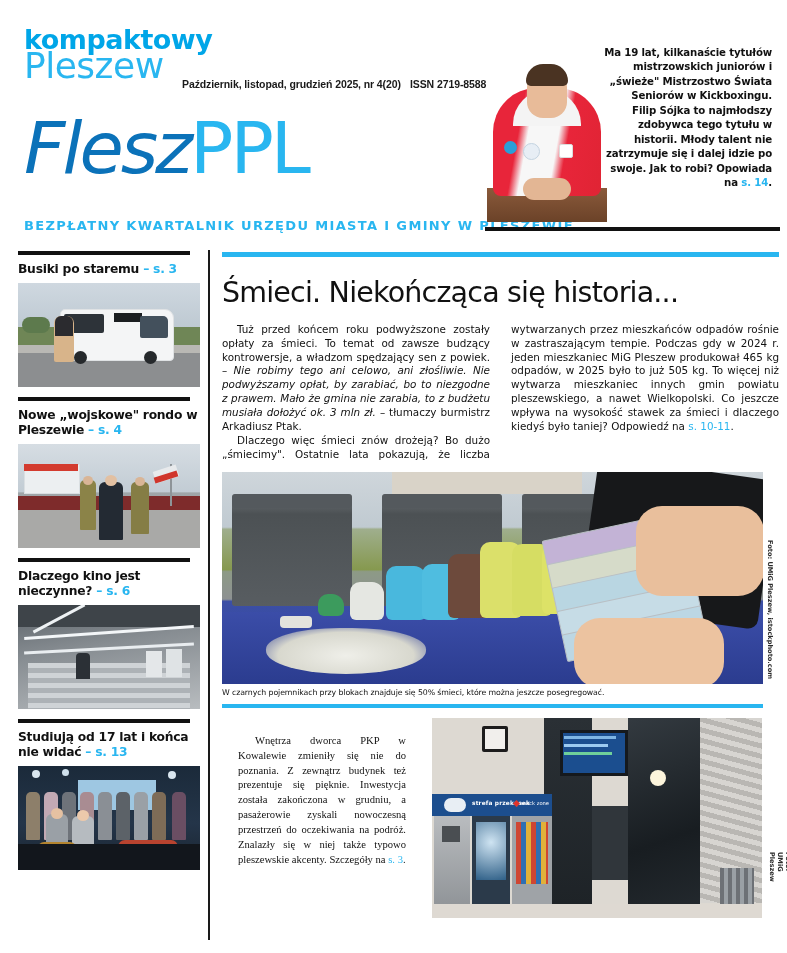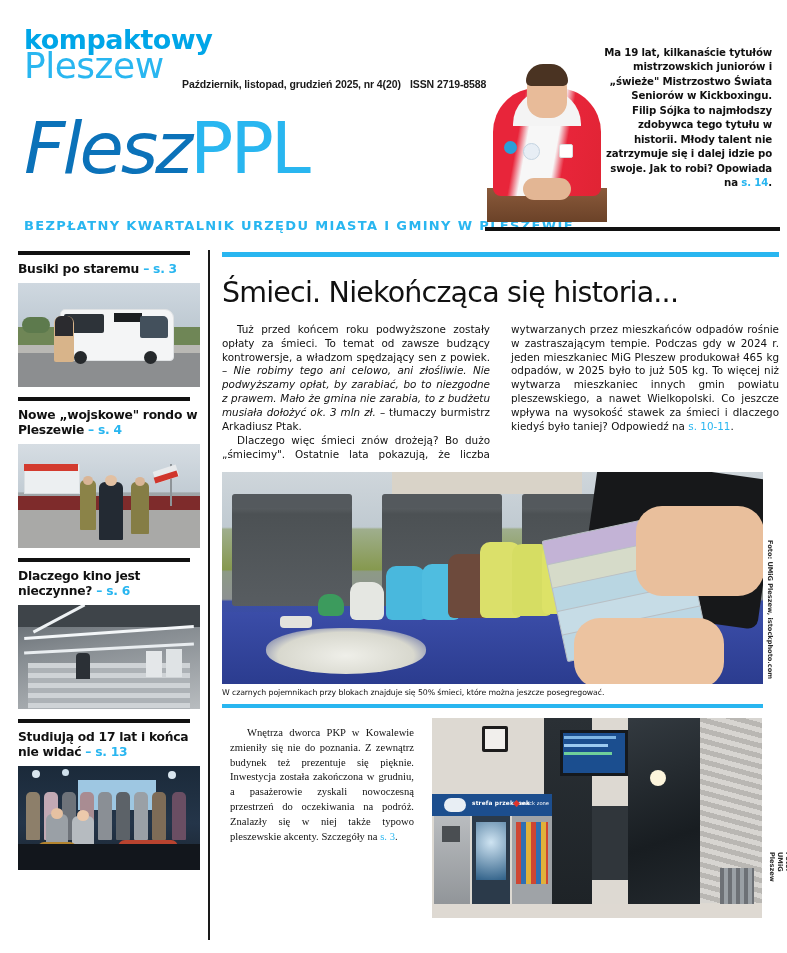--- a/index.html
+++ b/index.html
@@ -240,21 +240,21 @@
   .bottom{position:absolute;left:222px;top:718px;width:200px;}
   .bottom-head{
     font-family:"DejaVu Sans", sans-serif;
     font-size:17.5px;font-weight:normal;color:#111;line-height:1.15;
     letter-spacing:-0.5px;margin:0 0 9px 0;
   }
   .bottom-body{
     font-family:"Liberation Serif", serif;
     font-size:10.6px;line-height:1.4;text-align:justify;color:#111;
   }
-  .bottom-body p{margin:8px;text-indent:17px;}
+  .bottom-body p{margin:16px;text-indent:17px;}
 
   .pkp-photo{position:absolute;left:432px;top:718px;width:330px;height:200px;overflow:hidden;}
   .pk-wall{position:absolute;inset:0;background:#ddd9d2;}
   .pk-marble1{position:absolute;left:112px;top:0;width:48px;height:200px;background:linear-gradient(180deg,#2a3035,#1d2226);}
   .pk-marble2{position:absolute;left:196px;top:0;width:72px;height:200px;background:linear-gradient(160deg,#333a40,#181d21 60%,#242a2f);}
   .pk-mural{position:absolute;left:268px;top:0;width:62px;height:185px;
     background:repeating-linear-gradient(15deg,#d7d5d1 0 5px,#b9b7b3 5px 10px);}
   .pk-tv{position:absolute;left:128px;top:12px;width:62px;height:40px;background:#1b4e8f;border:3px solid #15191d;}
   .pk-tvline{position:absolute;left:132px;top:18px;width:52px;height:3px;background:#7fb6e4;}
   .pk-tvline2{position:absolute;left:132px;top:26px;width:44px;height:3px;background:#9ccaf0;}

